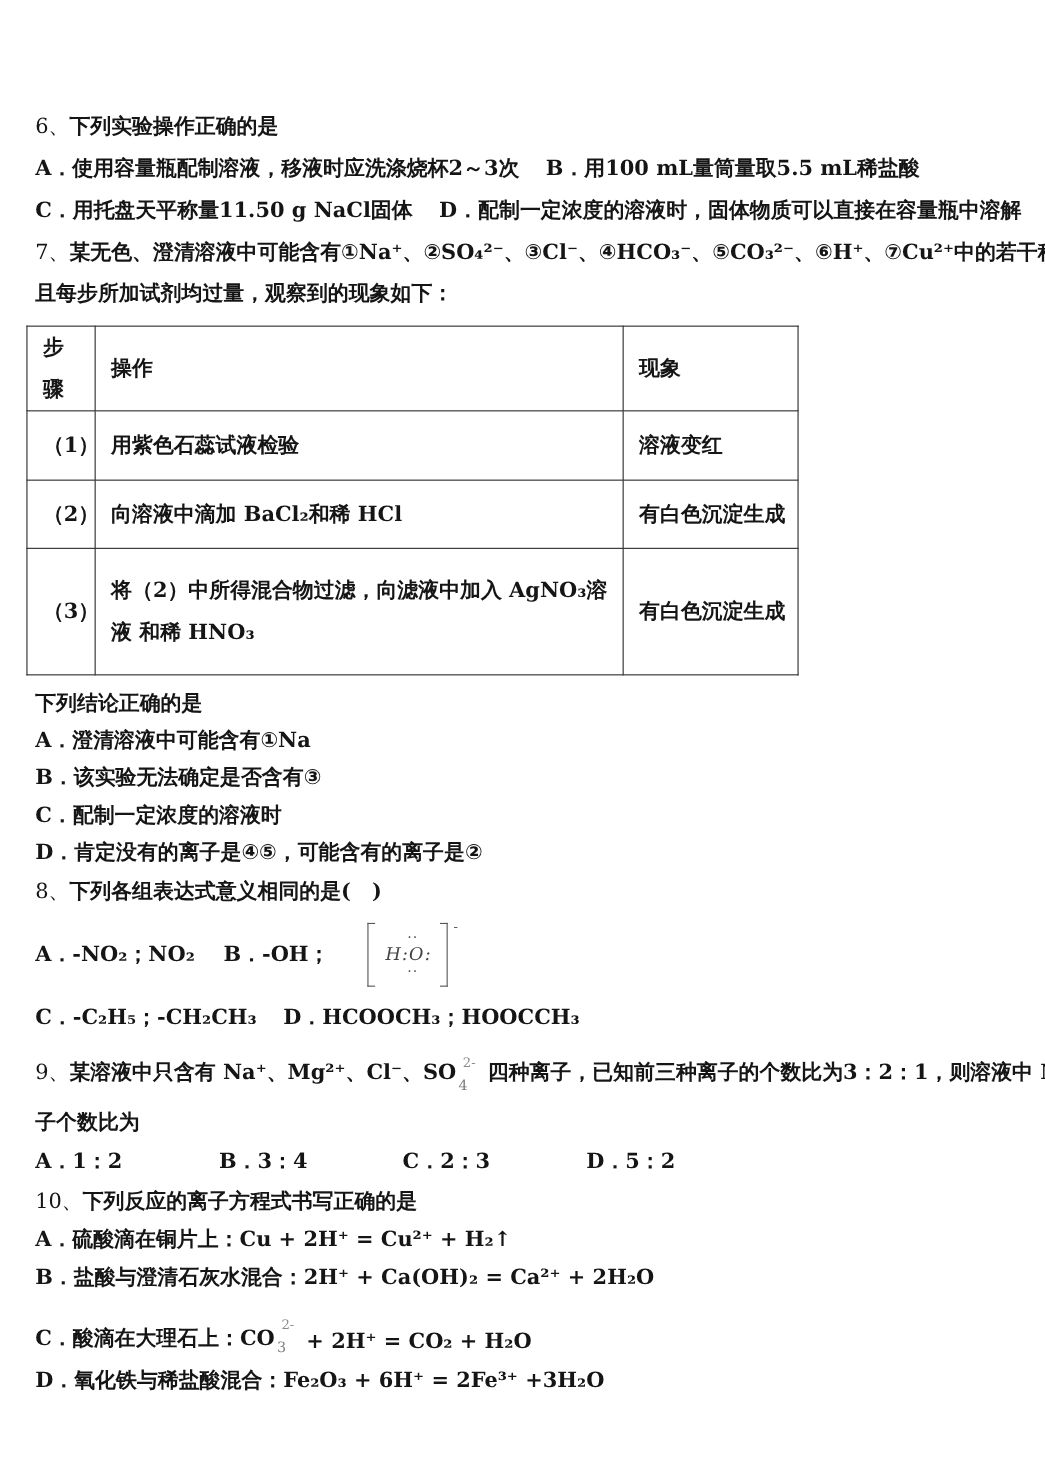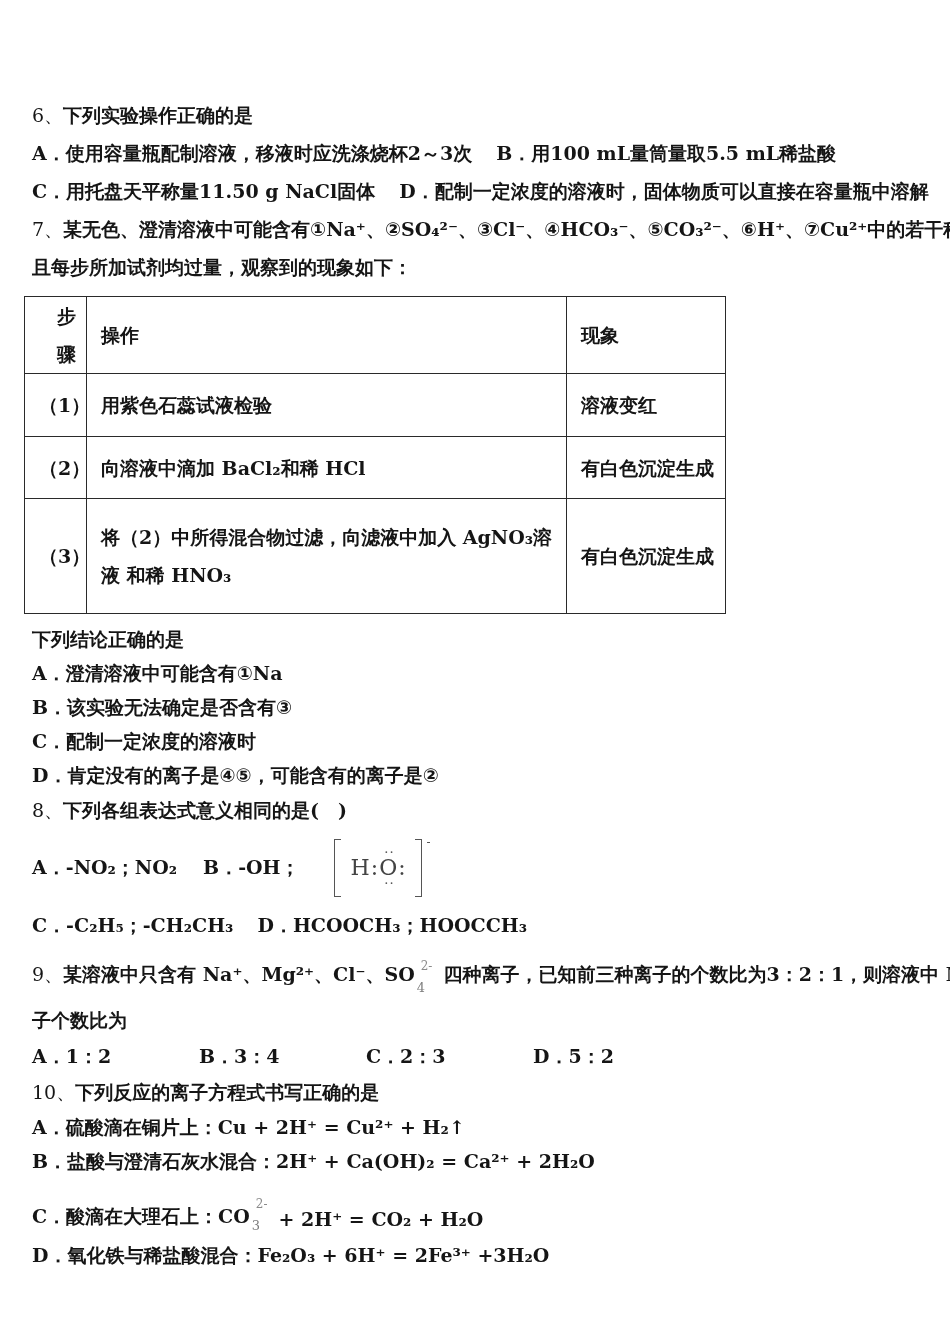--- a/index.html
+++ b/index.html
@@ -10,42 +10,42 @@
   }
   .page{padding:96px 24px 0 32px;box-sizing:border-box;}
   .qnum{font-weight:400;}
   .line{line-height:38px;white-space:nowrap;}
   .opt-gap{margin-left:24px;}
 
   
   table.exp{border-collapse:collapse;margin:10px 0 0 -8px;table-layout:fixed;width:701px;}
   table.exp td{border:1.6px solid #2a2a2a;vertical-align:middle;box-sizing:border-box;
     padding:0 10px 0 14px;line-height:38px;white-space:normal;}
-  td.c-step{width:62px;text-align:right;padding:0;}
+  td.c-step{width:62px;text-align:left;padding:0;}
   td.c-op{width:480px;}
   td.c-ph{width:159px;padding-left:12px;}
   tr.r-head td{height:61px;}
   tr.r-1 td{height:63px;}
   tr.r-2 td{height:62px;}
   tr.r-3 td{height:115px;}
 
   .concl{line-height:34px;margin-top:8px;white-space:nowrap;}
   .opt34{line-height:34px;white-space:nowrap;}
 
   
   .q8-ab{display:flex;align-items:center;height:80px;white-space:nowrap;}
   .q8-b{margin-left:26px;text-align:right;}
   
   .lewis{display:inline-flex;align-items:stretch;position:relative;height:58px;margin-left:34px;color:#444;font-weight:400;}
   .brk{width:7px;box-sizing:border-box;}
   .brk.l{border-left:1.5px solid #555;border-top:1.5px solid #555;border-bottom:1.5px solid #555;}
   .brk.r{border-right:1.5px solid #555;border-top:1.5px solid #555;border-bottom:1.5px solid #555;}
   .lewis-mid{display:flex;flex-direction:column;justify-content:center;align-items:flex-end;padding:3px 8px 3px 10px;}
   .lewis-dots{font-size:13px;line-height:7px;letter-spacing:1px;color:#555;margin-right:12px;}
-  .lewis-row{font-size:22px;line-height:24px;letter-spacing:1px;}
+  .lewis-row{font-style:italic;font-size:16px;line-height:24px;letter-spacing:1px;}
   .lewis-charge{position:absolute;top:-4px;right:-9px;font-size:12px;color:#555;}
 
   
   .ion-stack{display:inline-flex;flex-direction:column;align-items:flex-start;line-height:1;
     margin:0 4px 0 2px;transform:translateY(2px);font-weight:400;color:#8a8a8a;}
   .ion-sup{font-size:12px;margin-left:4px;margin-bottom:9px;}
   .ion-sub{font-size:13px;color:#7d7d7d;}
 
   
   .q9-l1{display:flex;align-items:center;height:54px;margin-top:6px;white-space:nowrap;}

